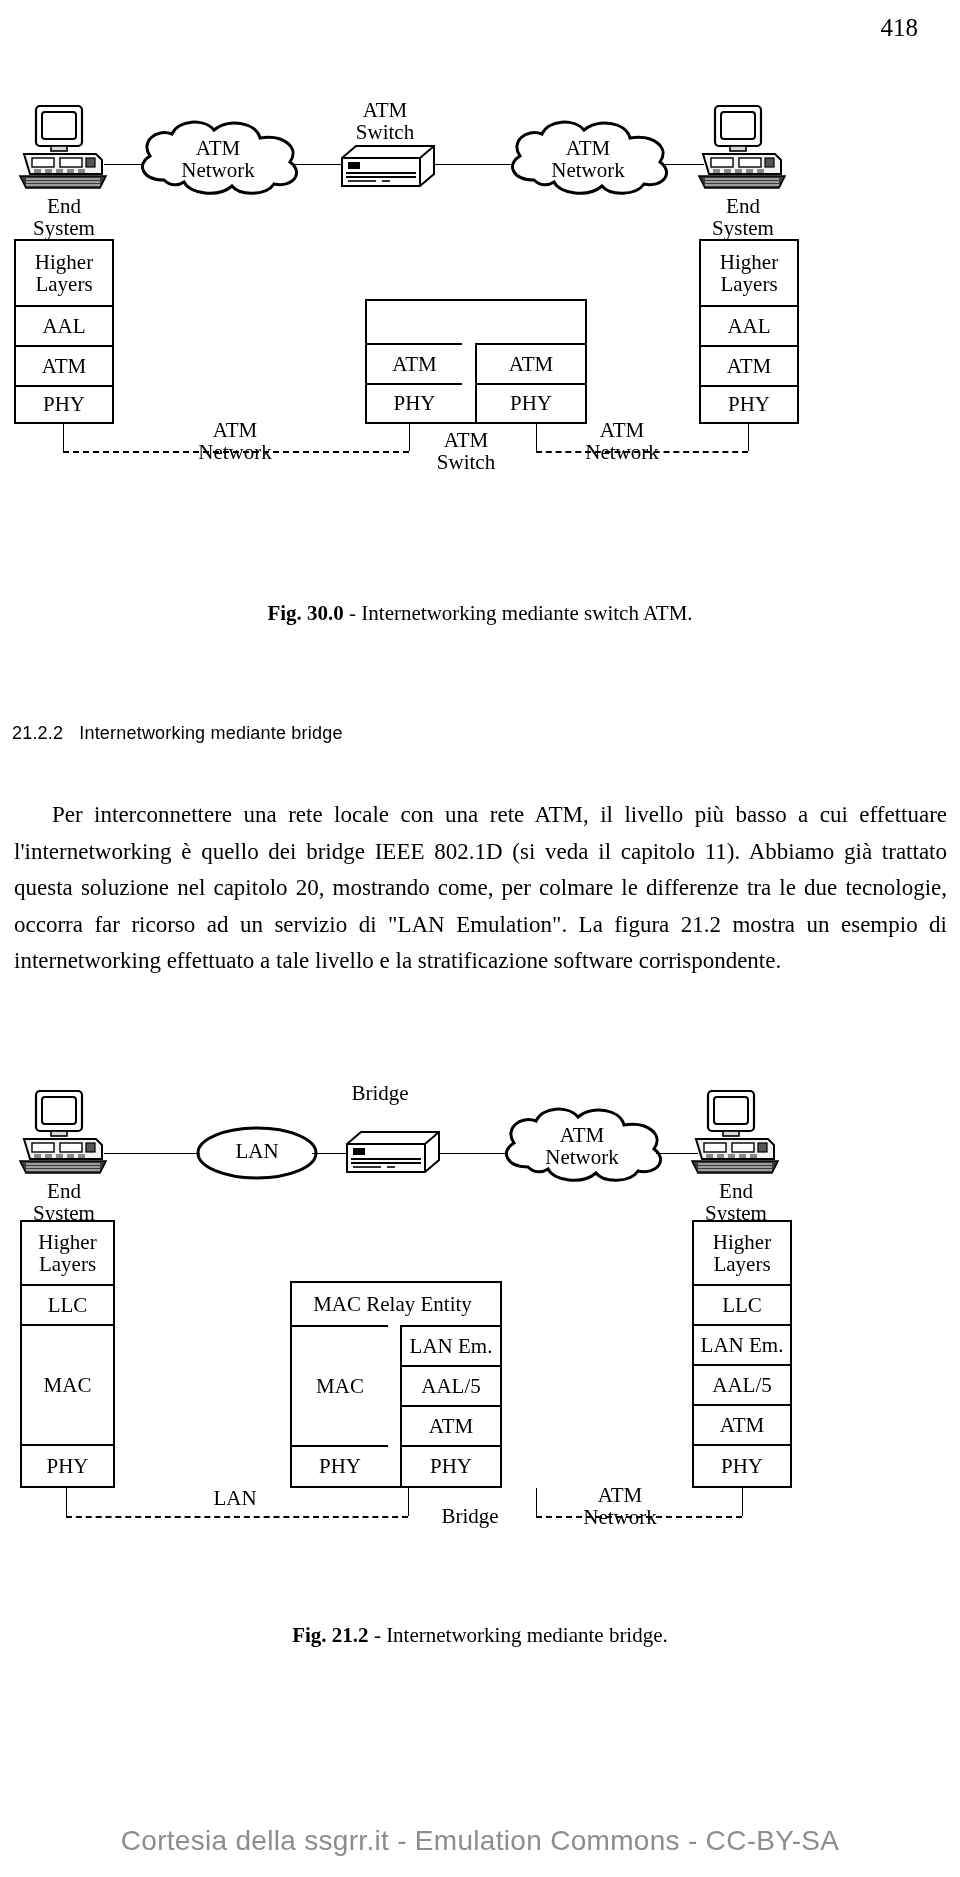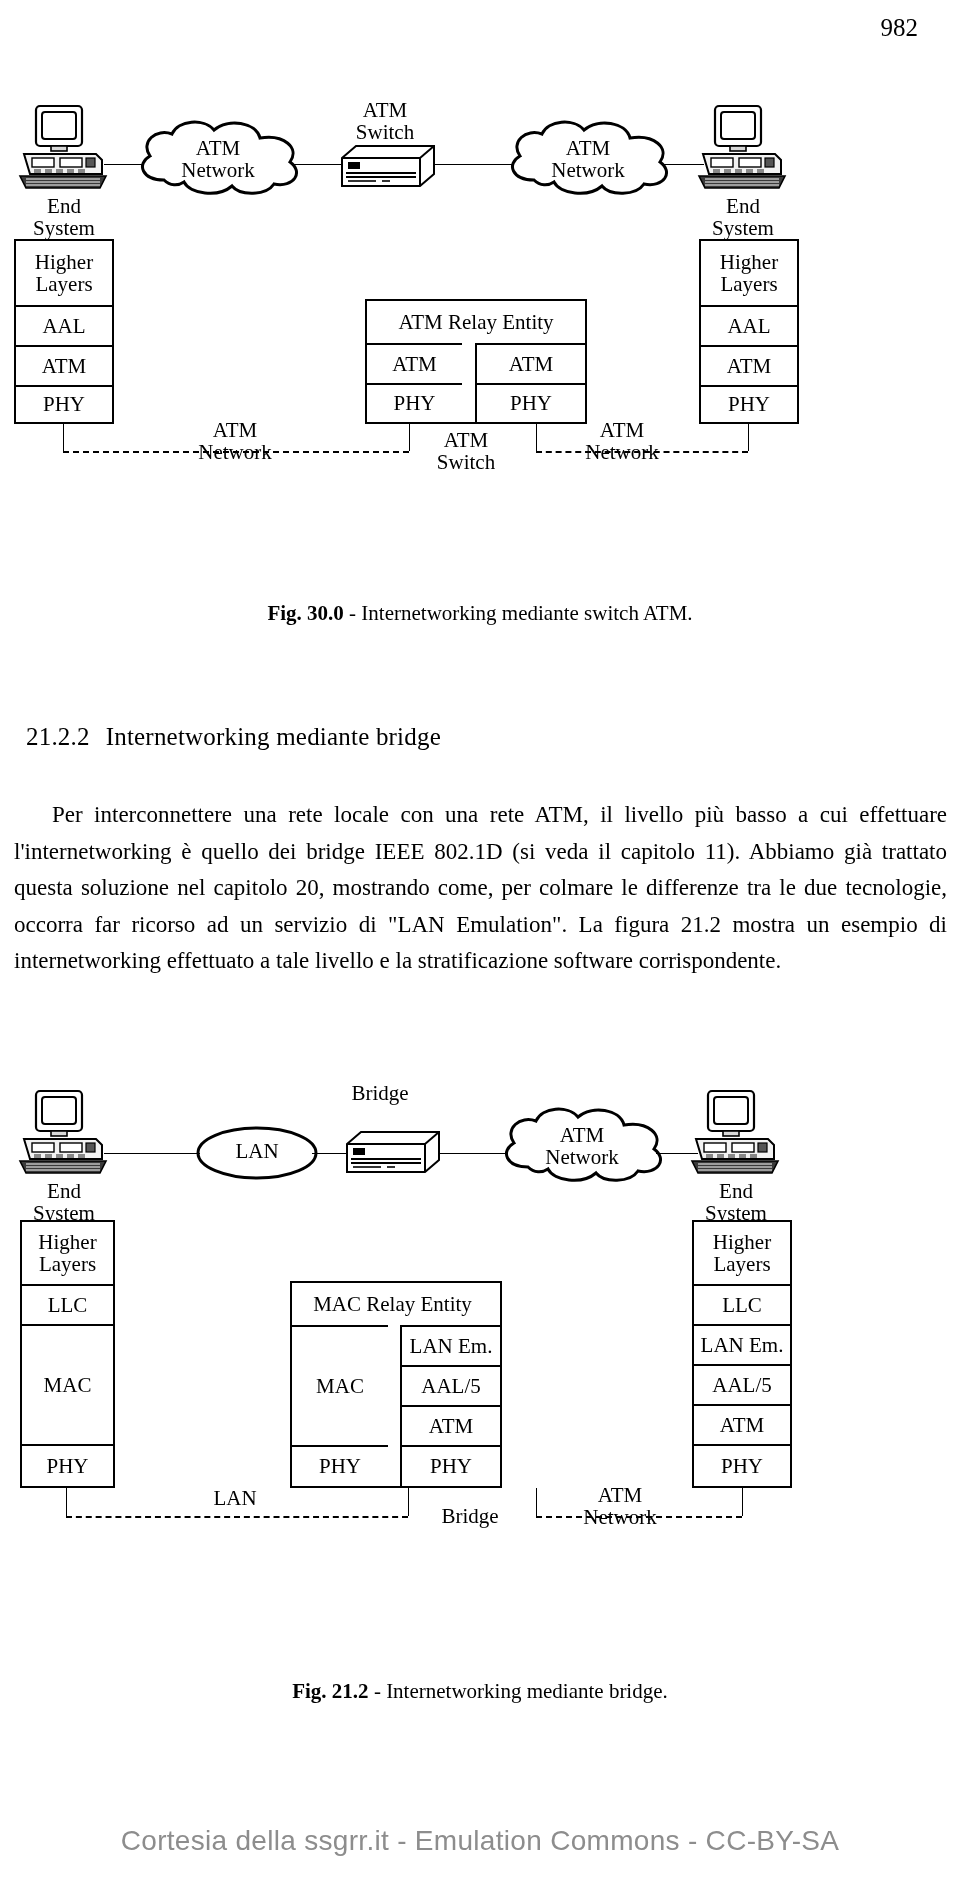--- a/index.html
+++ b/index.html
@@ -114,29 +114,29 @@
   
   .caption {
     position: absolute;
     left: 0;
     width: 960px;
     text-align: center;
     font-size: 21px;
   }
   .caption b { font-weight: bold; }
   .cap1 { top: 601px; }
-  .cap2 { top: 1679px; }
+  .cap2 { top: 1623px; }
 
   
   .heading {
     position: absolute;
-    left: 26px;
+    left: 12px;
     top: 723px;
-    font-family: Liberation Serif, serif;
-    font-size: 25px;
+    font-family: Liberation Sans, sans-serif;
+    font-size: 18px;
     letter-spacing: 0.2px;
   }
   .heading .num { margin-right: 16px; }
 
   
   .body-text {
     position: absolute;
     left: 14px;
     top: 797px;
     width: 933px;
@@ -156,21 +156,21 @@
     font-family: "Liberation Sans", "DejaVu Sans", sans-serif;
     font-size: 28px;
     color: #8d8d8d;
     letter-spacing: 0.3px;
   }
 </style>
 </head>
 <body>
 
 <div class="runhead">
-  <div class="runhead-page">982</div>
+  <div class="runhead-page">418</div>
 </div>
 
 <div class="figure fig1">
 
   <div class="device" style="left:18px; top:8px; width:92px; height:86px;">
     <svg width="92" height="86" viewBox="0 0 92 86">
       <rect x="18" y="2" width="46" height="40" rx="4" fill="#fff" stroke="#000" stroke-width="2.2"></rect>
       <rect x="24" y="8" width="34" height="27" rx="3" fill="#fff" stroke="#000" stroke-width="2"></rect>
       <rect x="33" y="42" width="16" height="5" fill="#d8d8d8" stroke="#000" stroke-width="1.6"></rect>
       <path d="M6 50 L78 50 L84 56 L84 70 L12 70 Z" fill="#f2f2f2" stroke="#000" stroke-width="2"></path>
@@ -268,21 +268,20 @@
 
   <div class="stack" style="left:14px; top:143px; width:100px; height:185px;">
     <div class="cell first" style="left:0; top:0; width:96px; height:64px; white-space:pre-line;">Higher
 Layers</div>
     <div class="cell" style="left:0; top:64px; width:96px; height:40px;">AAL</div>
     <div class="cell" style="left:0; top:104px; width:96px; height:40px;">ATM</div>
     <div class="cell" style="left:0; top:144px; width:96px; height:37px;">PHY</div>
   </div>
 
   <div class="stack" style="left:365px; top:203px; width:222px; height:125px;">
-    <div class="cell first" style="left:0; top:0; width:218px; height:42px;">ATM Relay Entity</div>
     <div class="cell" style="left:0; top:42px; width:95px; height:40px;">ATM</div>
     <div class="cell" style="left:0; top:82px; width:95px; height:39px;">PHY</div>
     <div class="cell vsplit" style="left:108px; top:42px; width:110px; height:40px;">ATM</div>
     <div class="cell vsplit" style="left:108px; top:82px; width:110px; height:39px;">PHY</div>
   </div>
 
   <div class="stack" style="left:699px; top:143px; width:100px; height:185px;">
     <div class="cell first" style="left:0; top:0; width:96px; height:64px; white-space:pre-line;">Higher
 Layers</div>
     <div class="cell" style="left:0; top:64px; width:96px; height:40px;">AAL</div>

